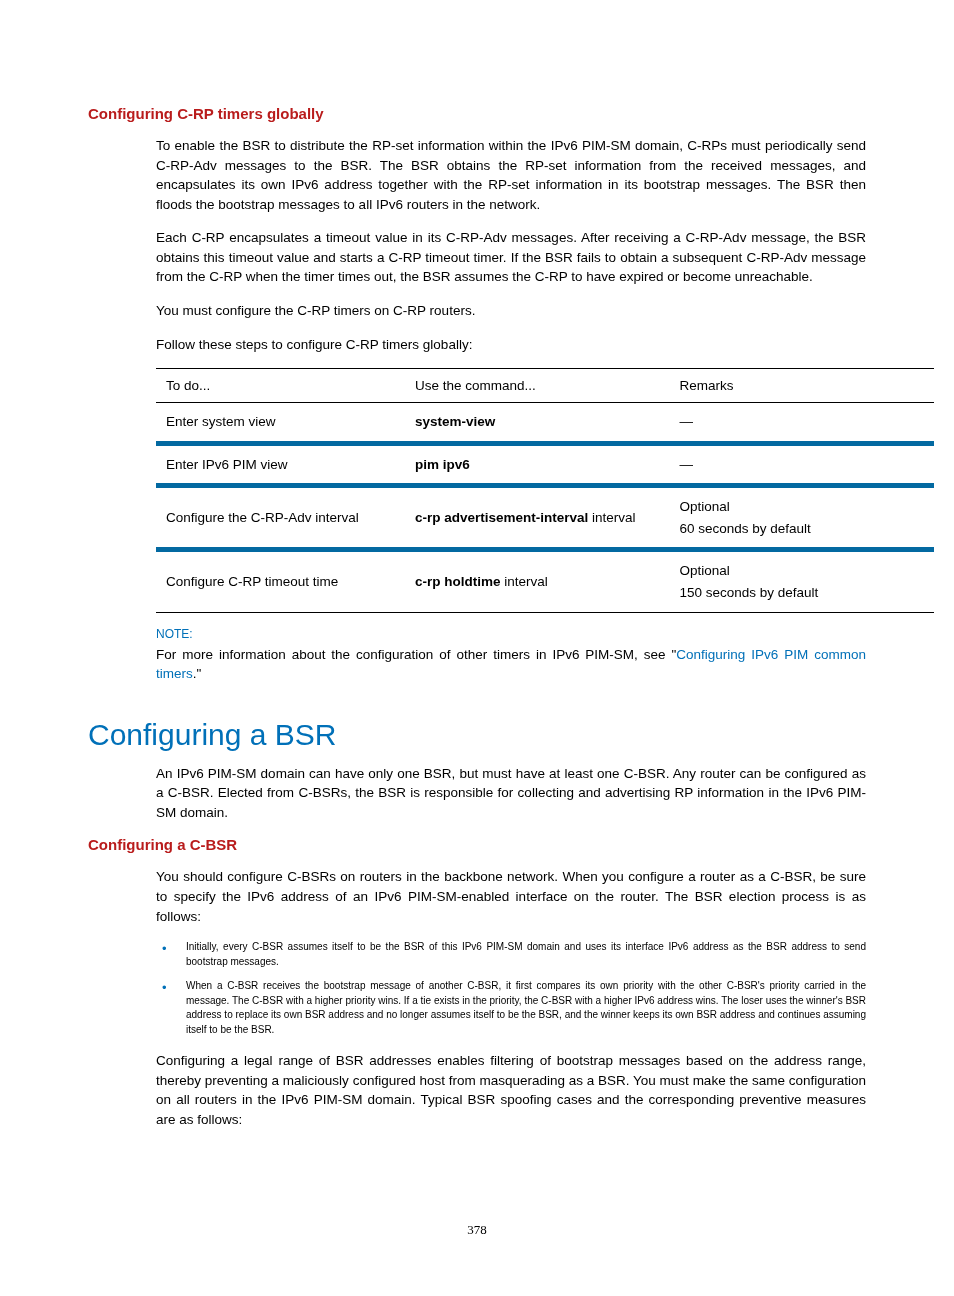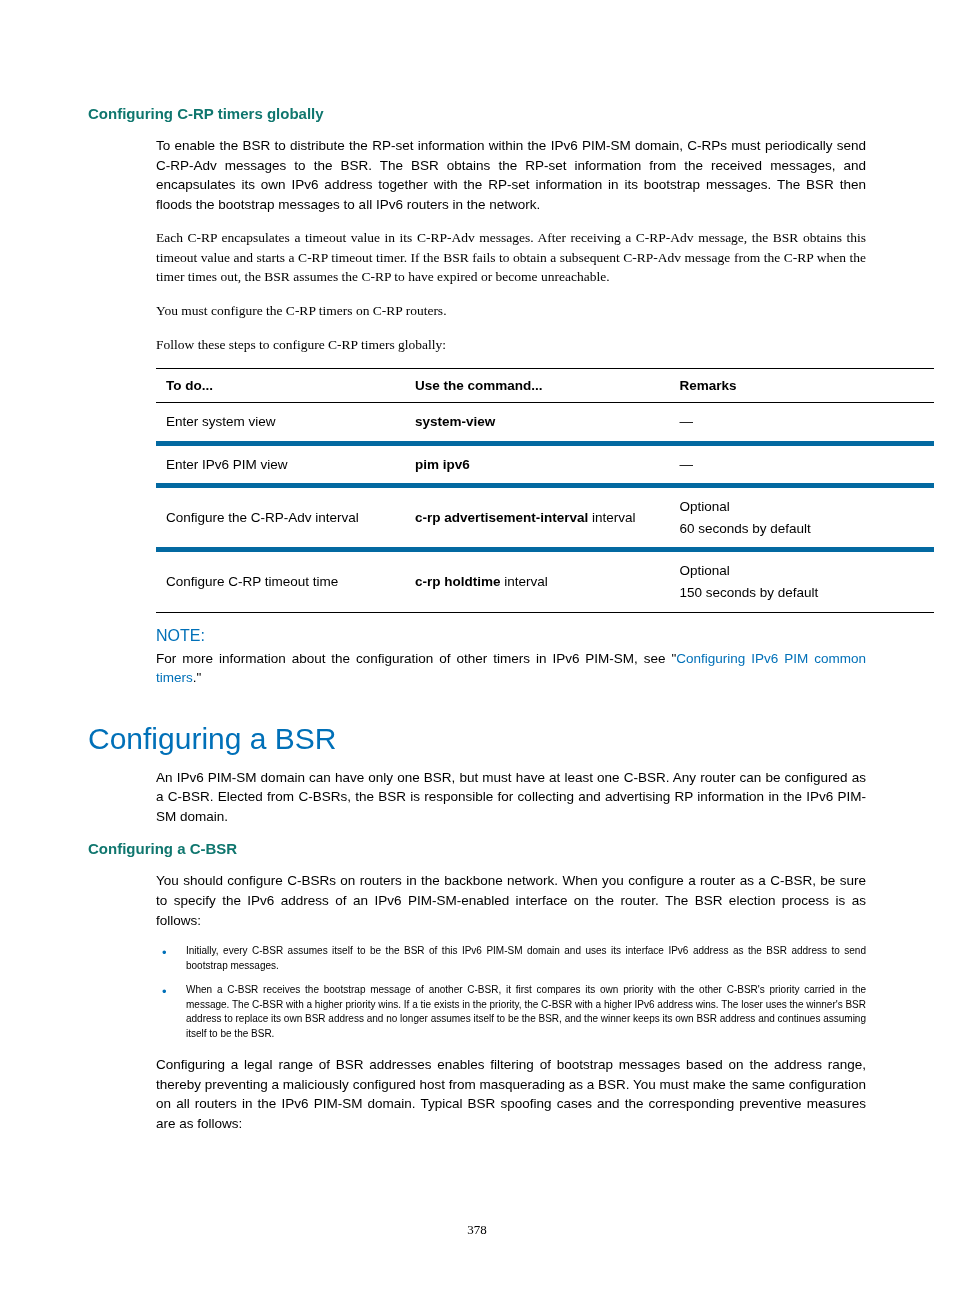--- a/index.html
+++ b/index.html
@@ -6,59 +6,59 @@
   body {
     width: 954px;
     height: 1296px;
     background: #fff;
     font-family: Arial, Helvetica, sans-serif;
     color: #000;
     position: relative;
     padding: 105px 88px 0 88px;
   }
   h3.section {
-    color: #0f766e;
+    color: #b91c1c;
     font-size: 15px;
     font-weight: bold;
     margin-bottom: 14px;
   }
   .indent { margin-left: 68px; }
   .body-p {
     font-size: 13.5px;
     line-height: 1.45;
     text-align: justify;
     margin-bottom: 14px;
     color: #000;
   }
-  .body-p + .body-p { margin-top: 12px; font-family: Liberation Serif, serif; }
+  .body-p + .body-p { margin-top: 12px; }
   table {
     width: 100%;
     border-collapse: collapse;
     font-size: 13.5px;
     margin-top: 4px;
     margin-bottom: 14px;
   }
   thead tr { border-top: 1.5px solid #000; border-bottom: 1px solid #000; }
   thead th {
     text-align: left;
-    font-weight: bold;
+    font-weight: normal;
     padding: 9px 10px 9px 10px;
   }
   tbody td {
     padding: 8px 10px;
     border-bottom: 5px solid #0369a1;
     vertical-align: middle;
     line-height: 1.6;
   }
   tbody tr:last-child td { border-bottom: 1.5px solid #000; }
   .bold { font-weight: bold; }
   .ital { }
   .note-label {
     color: #0070b8;
-    font-size: 16px;
+    font-size: 12px;
     margin-bottom: 4px;
     margin-top: 8px;
   }
   h1.main-heading {
     color: #0070b8;
     font-size: 30px;
     font-weight: normal;
     margin-top: 34px;
     margin-bottom: 12px;
   }

